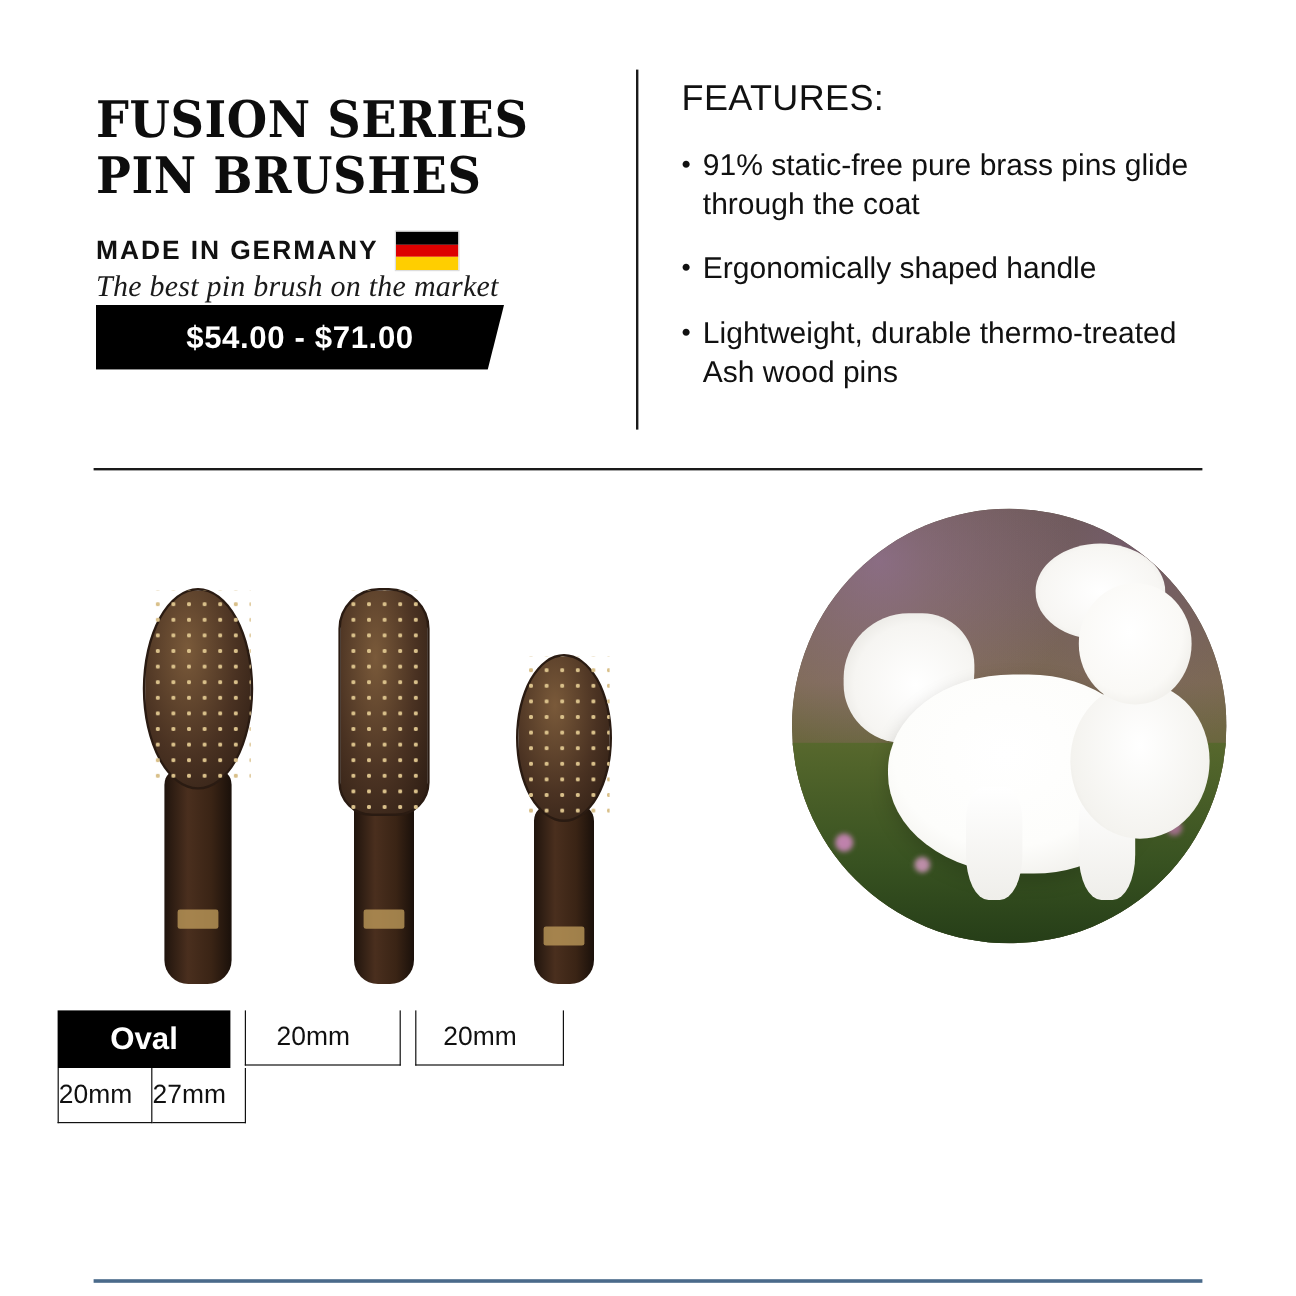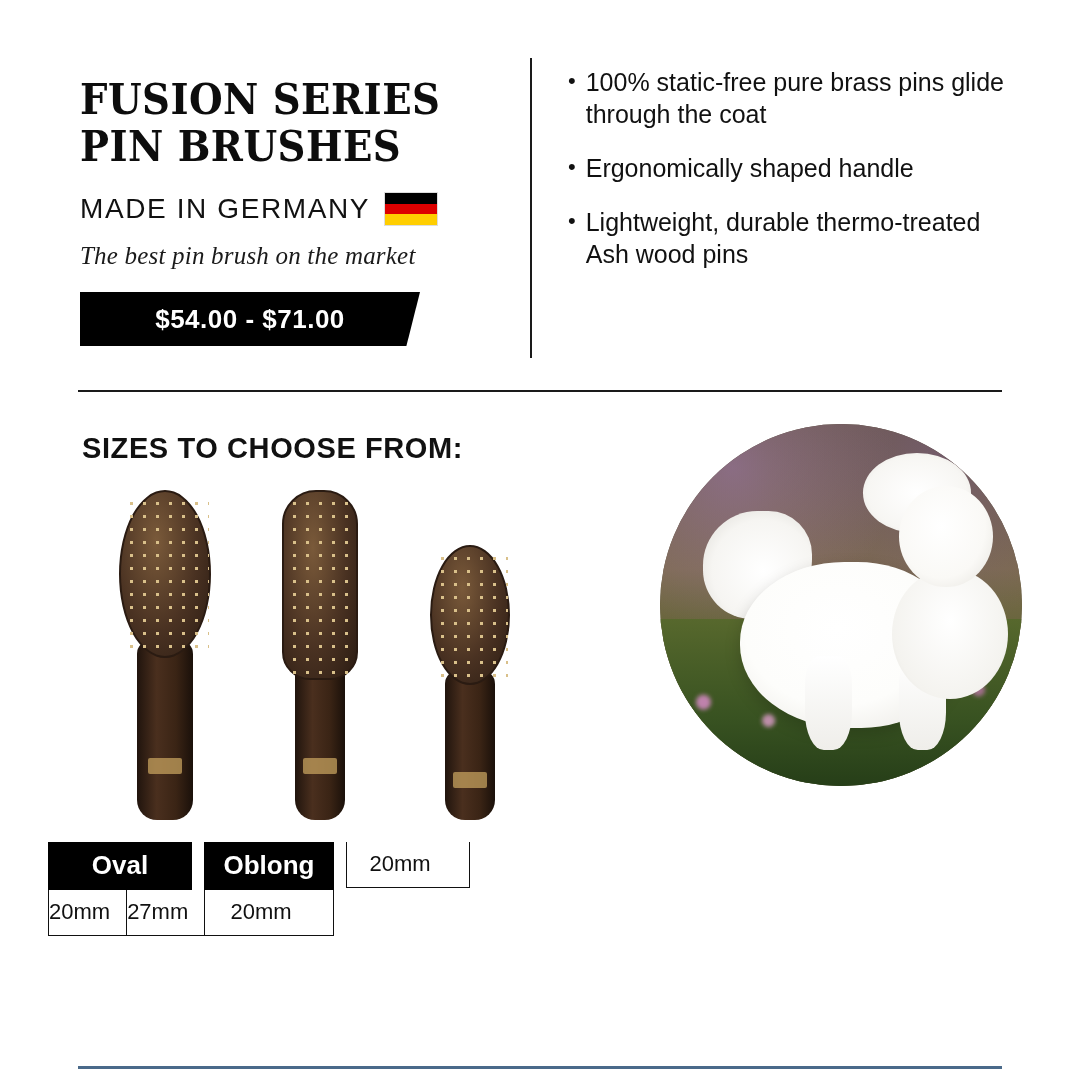--- a/index.html
+++ b/index.html
@@ -53,48 +53,46 @@
     white-space: pre-line;
   }
 
   .made-in-row {
     display: flex;
     align-items: center;
     margin-top: 22px;
   }
   .made-in {
     font-family: "Liberation Sans", sans-serif;
-    font-weight: normal;
-    font-size: 28px;
+    font-weight: bold;
+    font-size: 22px;
     letter-spacing: 1.6px;
     color: #111111;
   }
   .flag {
     width: 54px;
     height: 34px;
     margin-left: 14px;
     border: 1px solid #dddddd;
     box-sizing: border-box;
     display: flex;
     flex-direction: column;
     overflow: hidden;
   }
   .flag span { display: block; width: 100%; height: 33.34%; }
 
   .tagline {
     font-family: "Liberation Serif", serif;
     font-style: italic;
     font-size: 25px;
     color: #1a1a1a;
-    margin-top: 16px;
     letter-spacing: 0.2px;
   }
 
   .price-tag {
-    margin-top: 22px;
     width: 340px;
     height: 54px;
     background: #000000;
     color: #ffffff;
     display: flex;
     align-items: center;
     justify-content: center;
     font-weight: bold;
     font-size: 26px;
     letter-spacing: 0.5px;
@@ -392,39 +390,39 @@
       </div>
 
       <div class="tagline">The best pin brush on the market</div>
 
       <div class="price-tag">$54.00 - $71.00</div>
     </div>
 
     <div class="v-divider"></div>
 
     <div class="features-block">
+      <div class="features-heading">FEATURES:</div>
 
       <div class="feature-item">
         <span class="feature-bullet">•</span>
-        <span class="feature-text">100% static-free pure brass pins glide through the coat</span>
+        <span class="feature-text">91% static-free pure brass pins glide through the coat</span>
       </div>
       <div class="feature-item">
         <span class="feature-bullet">•</span>
         <span class="feature-text">Ergonomically shaped handle</span>
       </div>
       <div class="feature-item">
         <span class="feature-bullet">•</span>
         <span class="feature-text">Lightweight, durable thermo-treated Ash wood pins</span>
       </div>
     </div>
   </div>
 
   <div class="h-divider"></div>
 
-  <div class="sizes-heading">SIZES TO CHOOSE FROM:</div>
 
   <div class="brushes">
     <div class="brush brush-oval">
       <div class="brush-handle"></div>
       <div class="brush-head">
         <div class="brush-pins"></div>
       </div>
       <div class="brush-logo"></div>
     </div>
 
@@ -448,21 +446,20 @@
   <div class="size-table">
     <div class="size-group group-oval">
       <div class="size-group-header">Oval</div>
       <div class="size-values">
         <div class="size-cell">20mm</div>
         <div class="size-cell">27mm</div>
       </div>
     </div>
 
     <div class="size-group group-oblong">
-      <div class="size-group-header">Oblong</div>
       <div class="size-values">
         <div class="size-cell">20mm</div>
       </div>
     </div>
 
     <div class="size-group group-pocket">
       <div class="size-values">
         <div class="size-cell">20mm</div>
       </div>
     </div>

